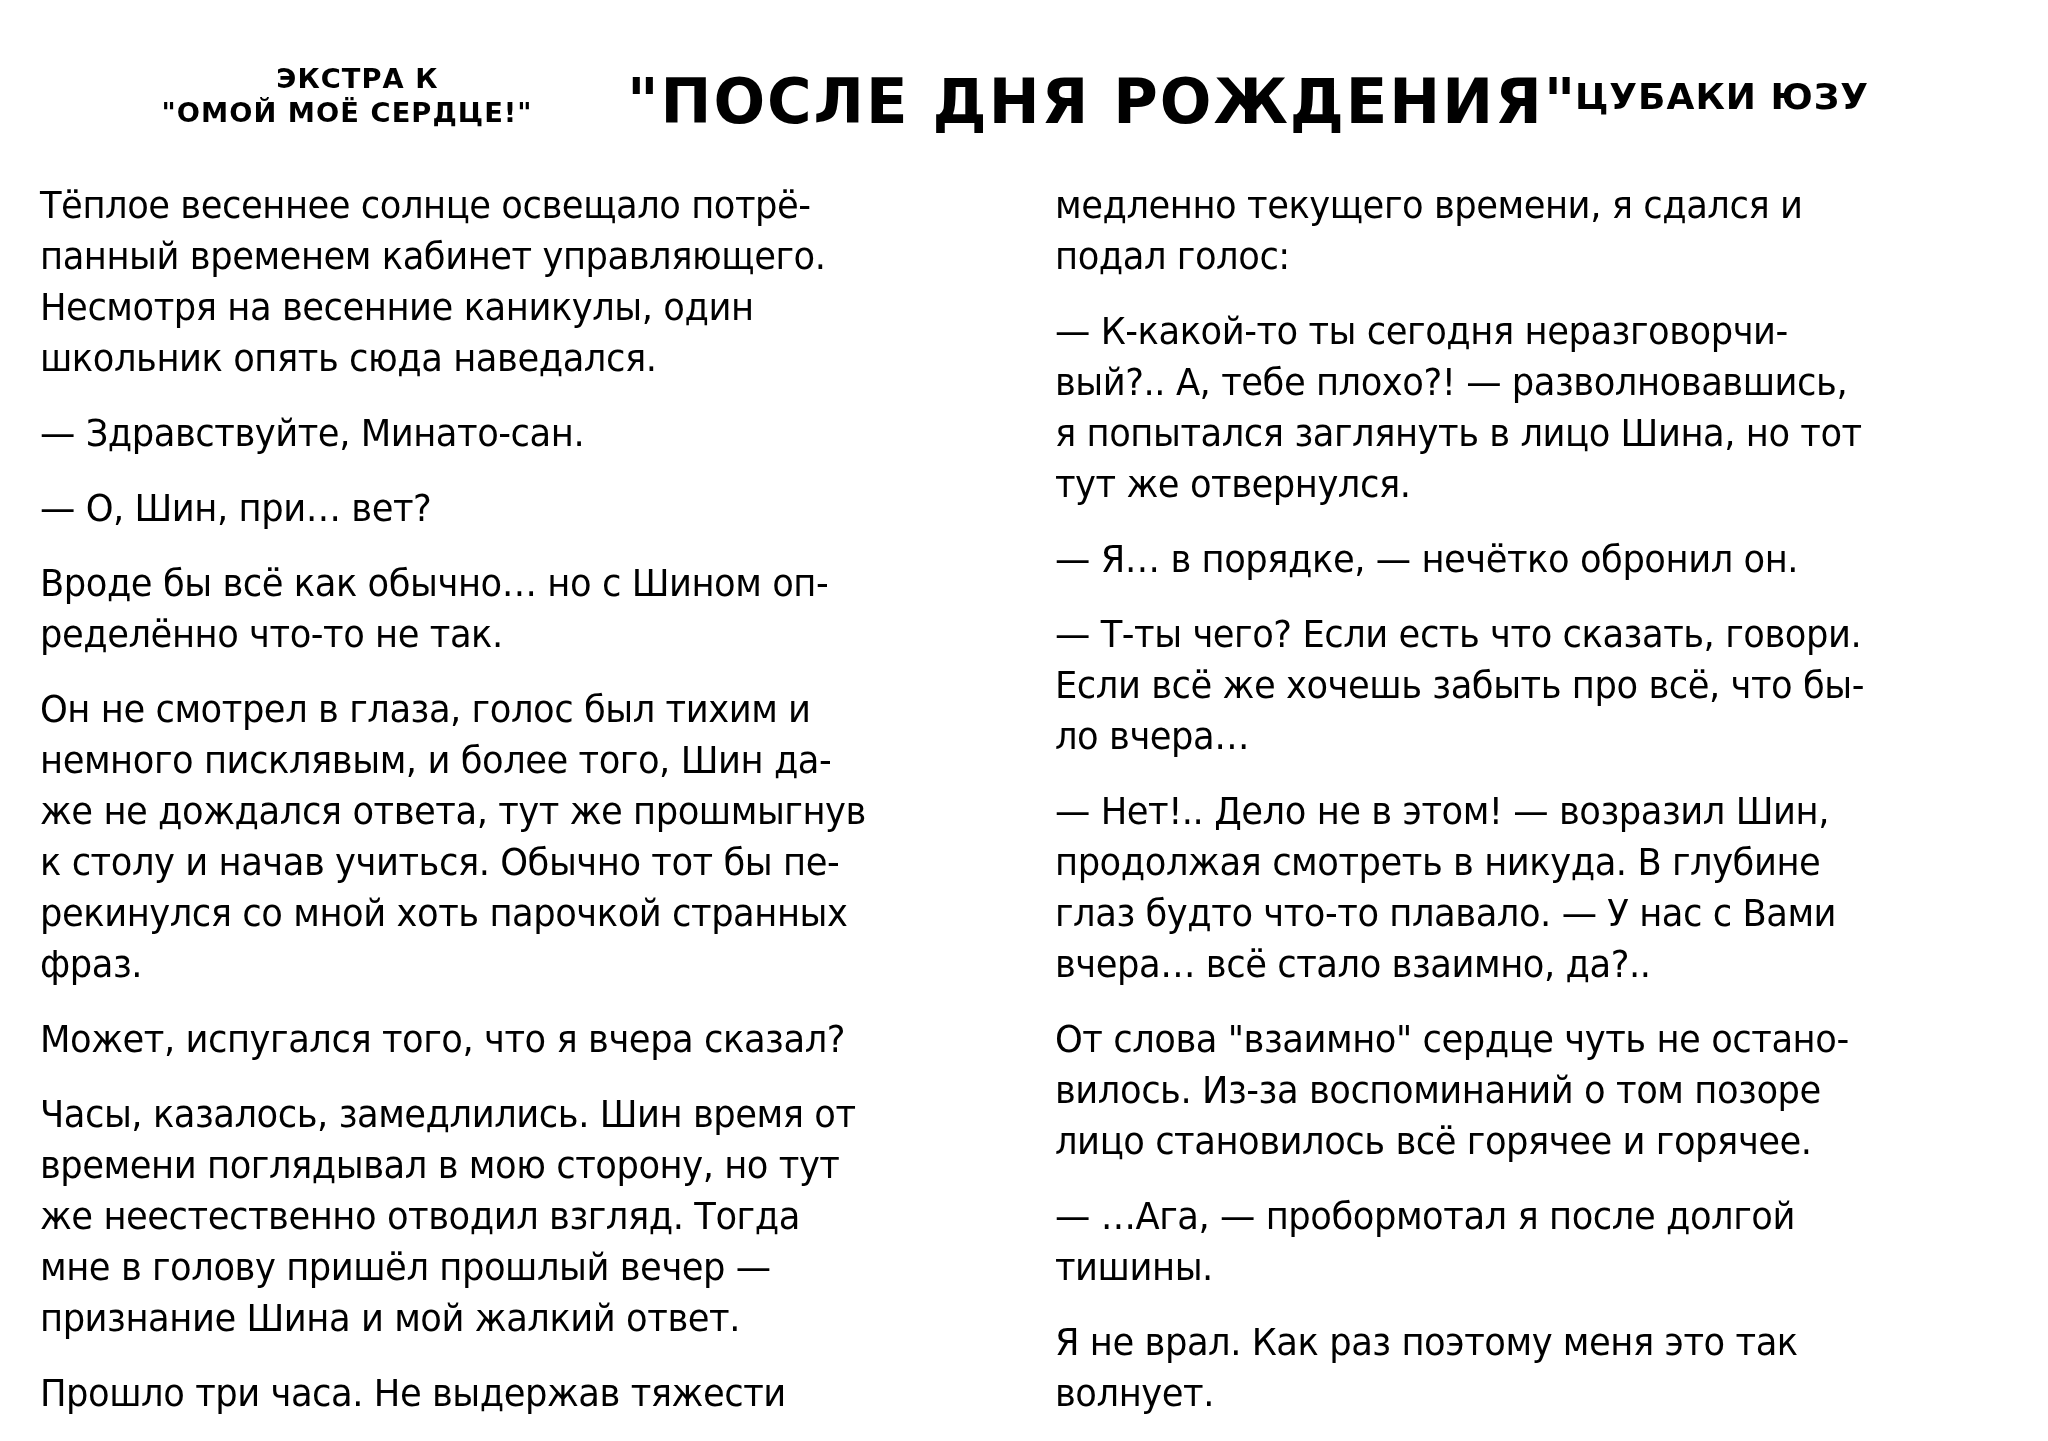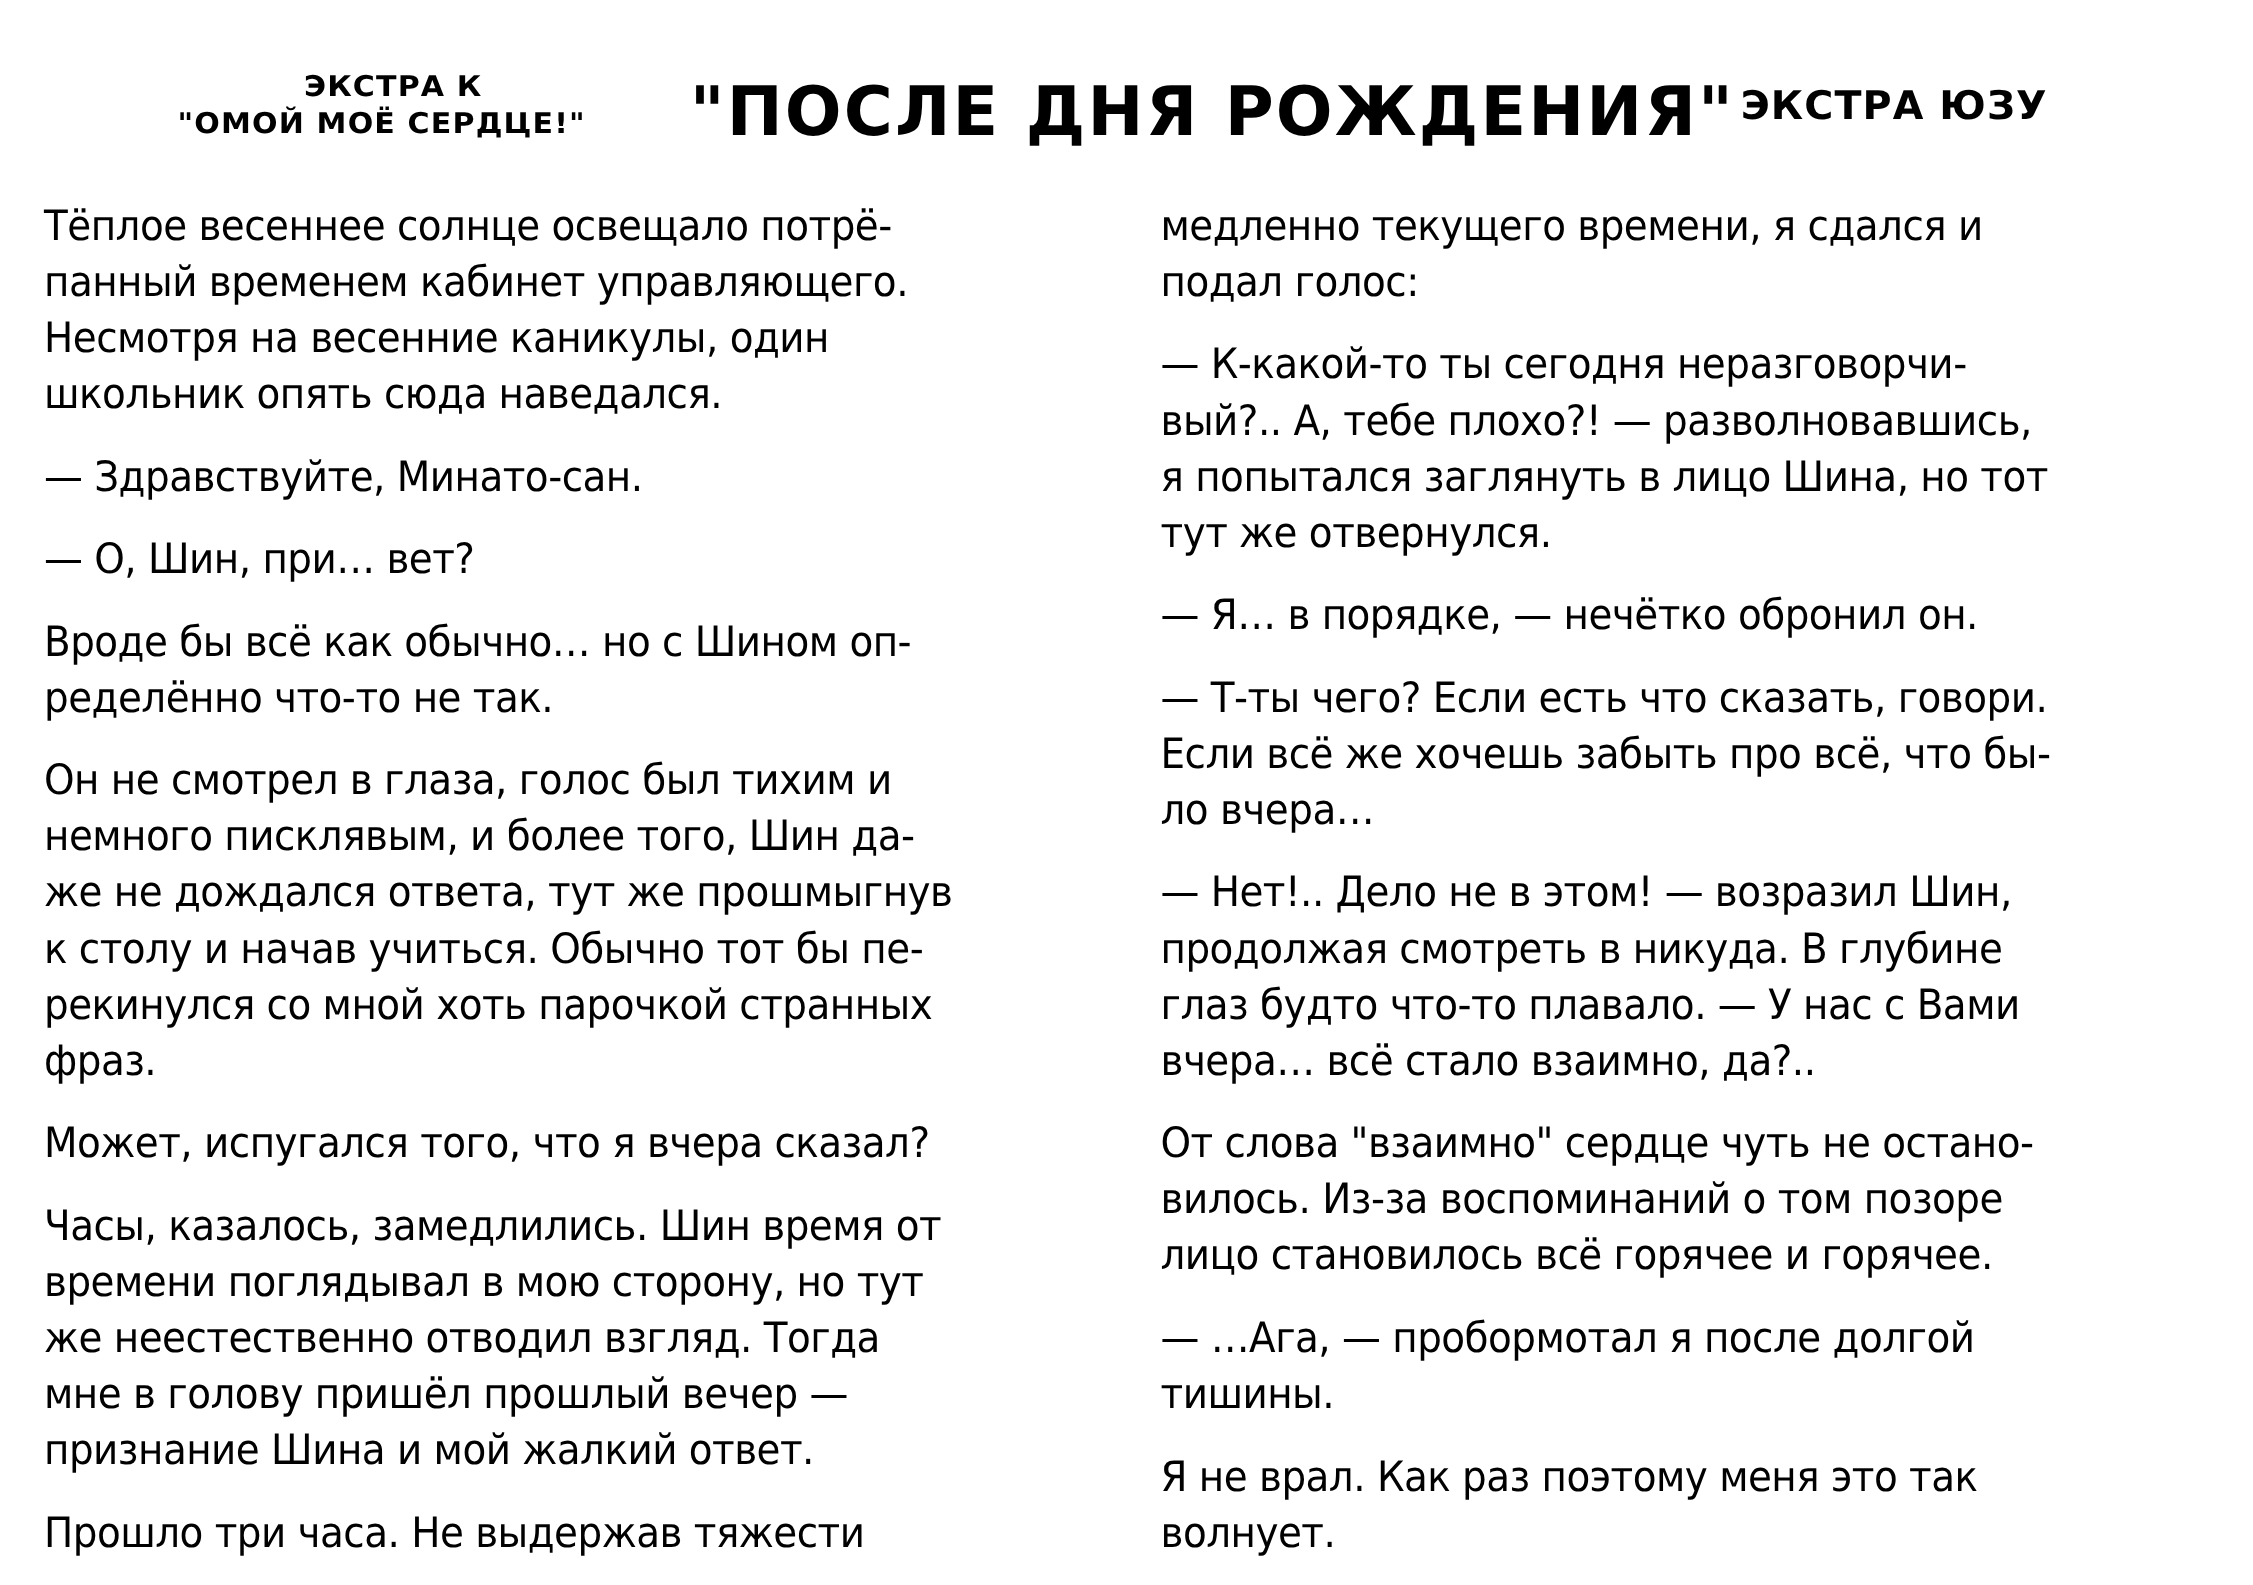--- a/index.html
+++ b/index.html
@@ -87,21 +87,21 @@
   </style>
 </head>
 <body>
 
 <div class="header">
   <div class="extra">
     <span class="l1">ЭКСТРА К</span>
     <span class="l2">"ОМОЙ МОЁ СЕРДЦЕ!"</span>
   </div>
   <div class="main-title">"ПОСЛЕ ДНЯ РОЖДЕНИЯ"</div>
-  <div class="author">ЭКСТРА ЮЗУ</div>
+  <div class="author">ЦУБАКИ ЮЗУ</div>
 </div>
 
 <div class="column col-left">
   <p class="para">Тёплое весеннее солнце освещало потрё-
 панный временем кабинет управляющего.
 Несмотря на весенние каникулы, один
 школьник опять сюда наведался.</p>
   <p class="para">— Здравствуйте, Минато-сан.</p>
   <p class="para">— О, Шин, при… вет?</p>
   <p class="para">Вроде бы всё как обычно… но с Шином оп-

